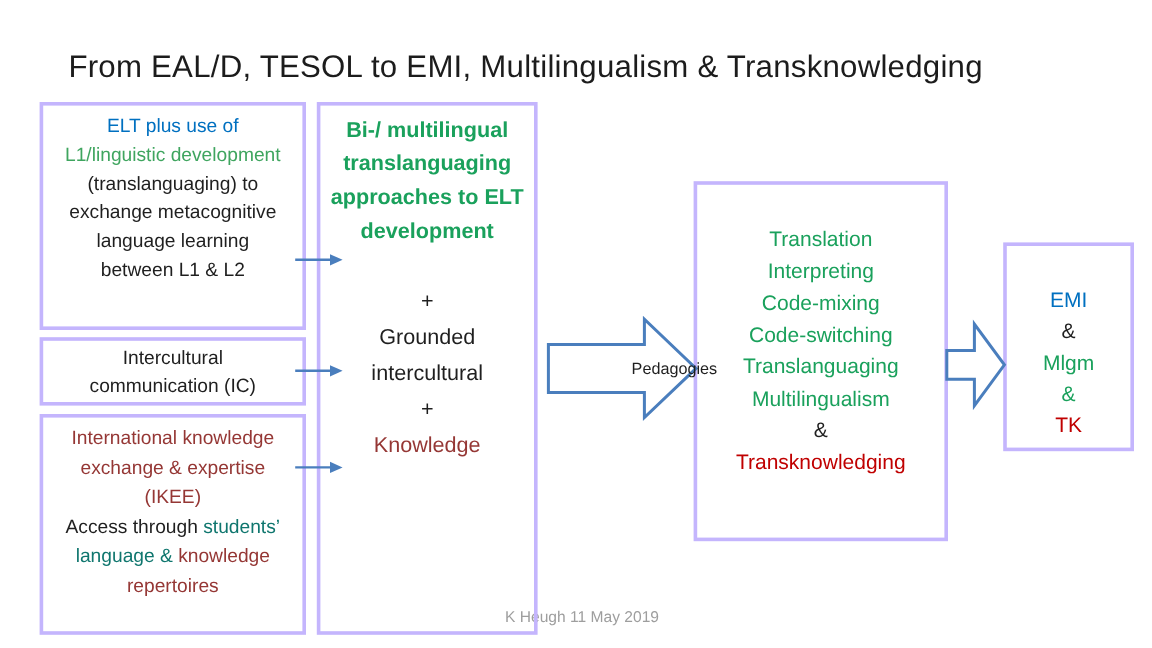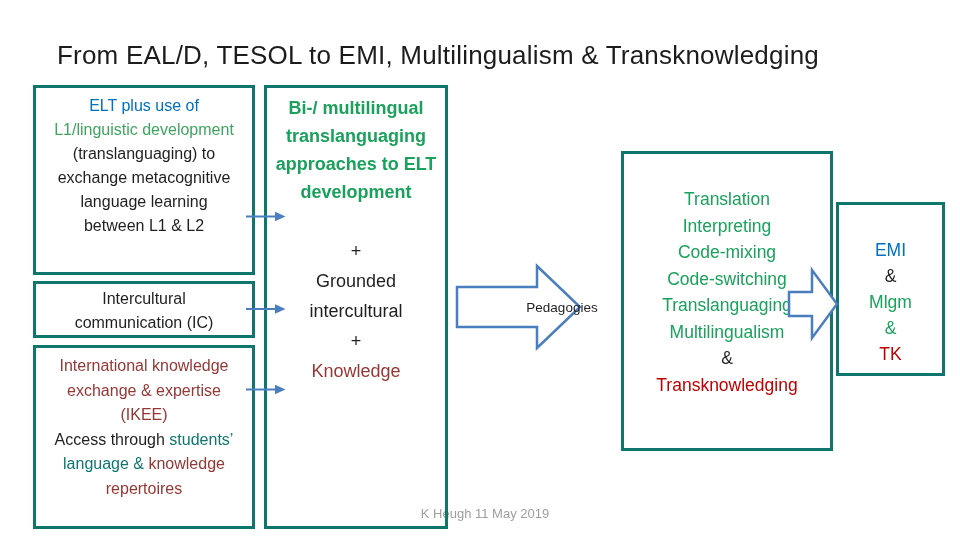--- a/index.html
+++ b/index.html
@@ -1,28 +1,28 @@
 <!DOCTYPE html>
 <html><head>
 <meta charset="utf-8">
 <style>
   html,body{margin:0;padding:0;background:#fff;}
   .slide{position:relative;width:960px;height:540px;background:#ffffff;overflow:hidden;
          font-family:"Liberation Sans",sans-serif;color:#1f1f1f;}
   .title{position:absolute;left:57px;top:40px;margin:0;font-size:26px;font-weight:400;
          letter-spacing:0.2px;color:#1c1c1c;white-space:nowrap;}
-  .box{position:absolute;border:3px solid #0f766e;box-sizing:border-box;text-align:center;
+  .box{position:absolute;border:3px solid #c4b5fd;box-sizing:border-box;text-align:center;
        background:transparent;}
   #box-elt{left:33px;top:85px;width:222px;height:190px;font-size:16px;line-height:24px;padding-top:6px;}
   #box-ic{left:33px;top:281px;width:222px;height:57px;font-size:16px;line-height:24px;padding-top:3px;}
   #box-ikee{left:33px;top:345px;width:222px;height:184px;font-size:16px;line-height:24.5px;padding-top:6px;}
   #box-approaches{left:264px;top:85px;width:184px;height:444px;font-size:18px;}
   #box-approaches .heading{margin-top:6px;line-height:28px;font-weight:600;}
   #box-approaches .body{margin-top:30px;line-height:30px;}
-  #box-outcomes{left:578px;top:151px;width:212px;height:300px;font-size:17.5px;line-height:26.5px;padding-top:32px;margin-left:43px;}
+  #box-outcomes{left:578px;top:151px;width:212px;height:300px;font-size:17.5px;line-height:26.5px;padding-top:32px;}
   #box-emi{left:836px;top:202px;width:109px;height:174px;font-size:17.5px;line-height:26px;padding-top:32px;}
   .c-blue{color:#0070c0;}
   .c-green{color:#1aa15c;}
   .c-greenlight{color:#3fa55f;}
   .c-maroon{color:#953735;}
   .c-red{color:#c00000;}
   .c-teal{color:#0f766e;}
   .c-black{color:#1f1f1f;}
   .caption{position:absolute;left:415px;top:506px;width:140px;text-align:center;
            font-size:13px;color:#9e9e9e;z-index:0;}

